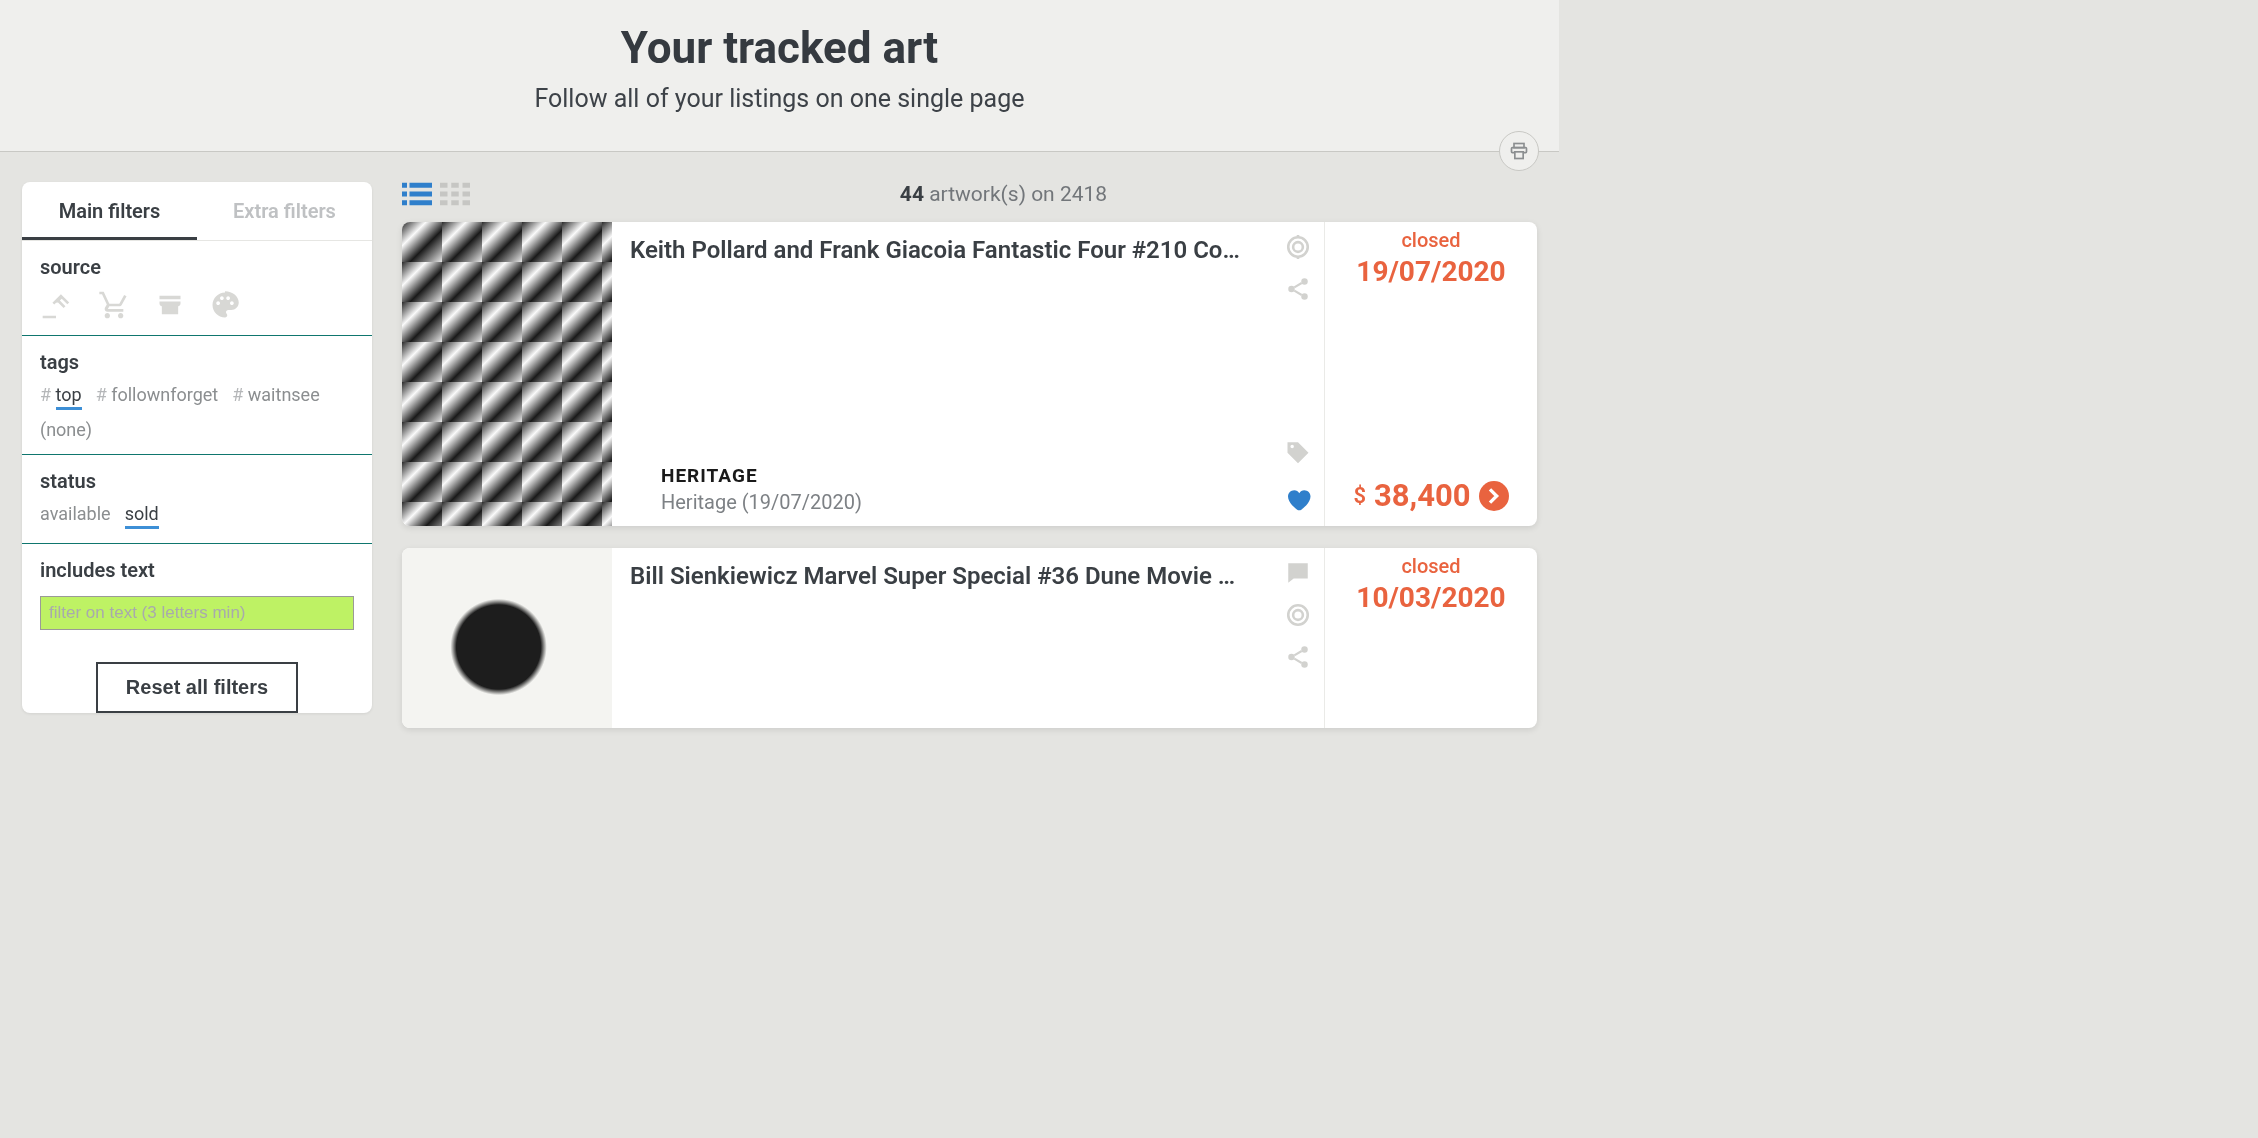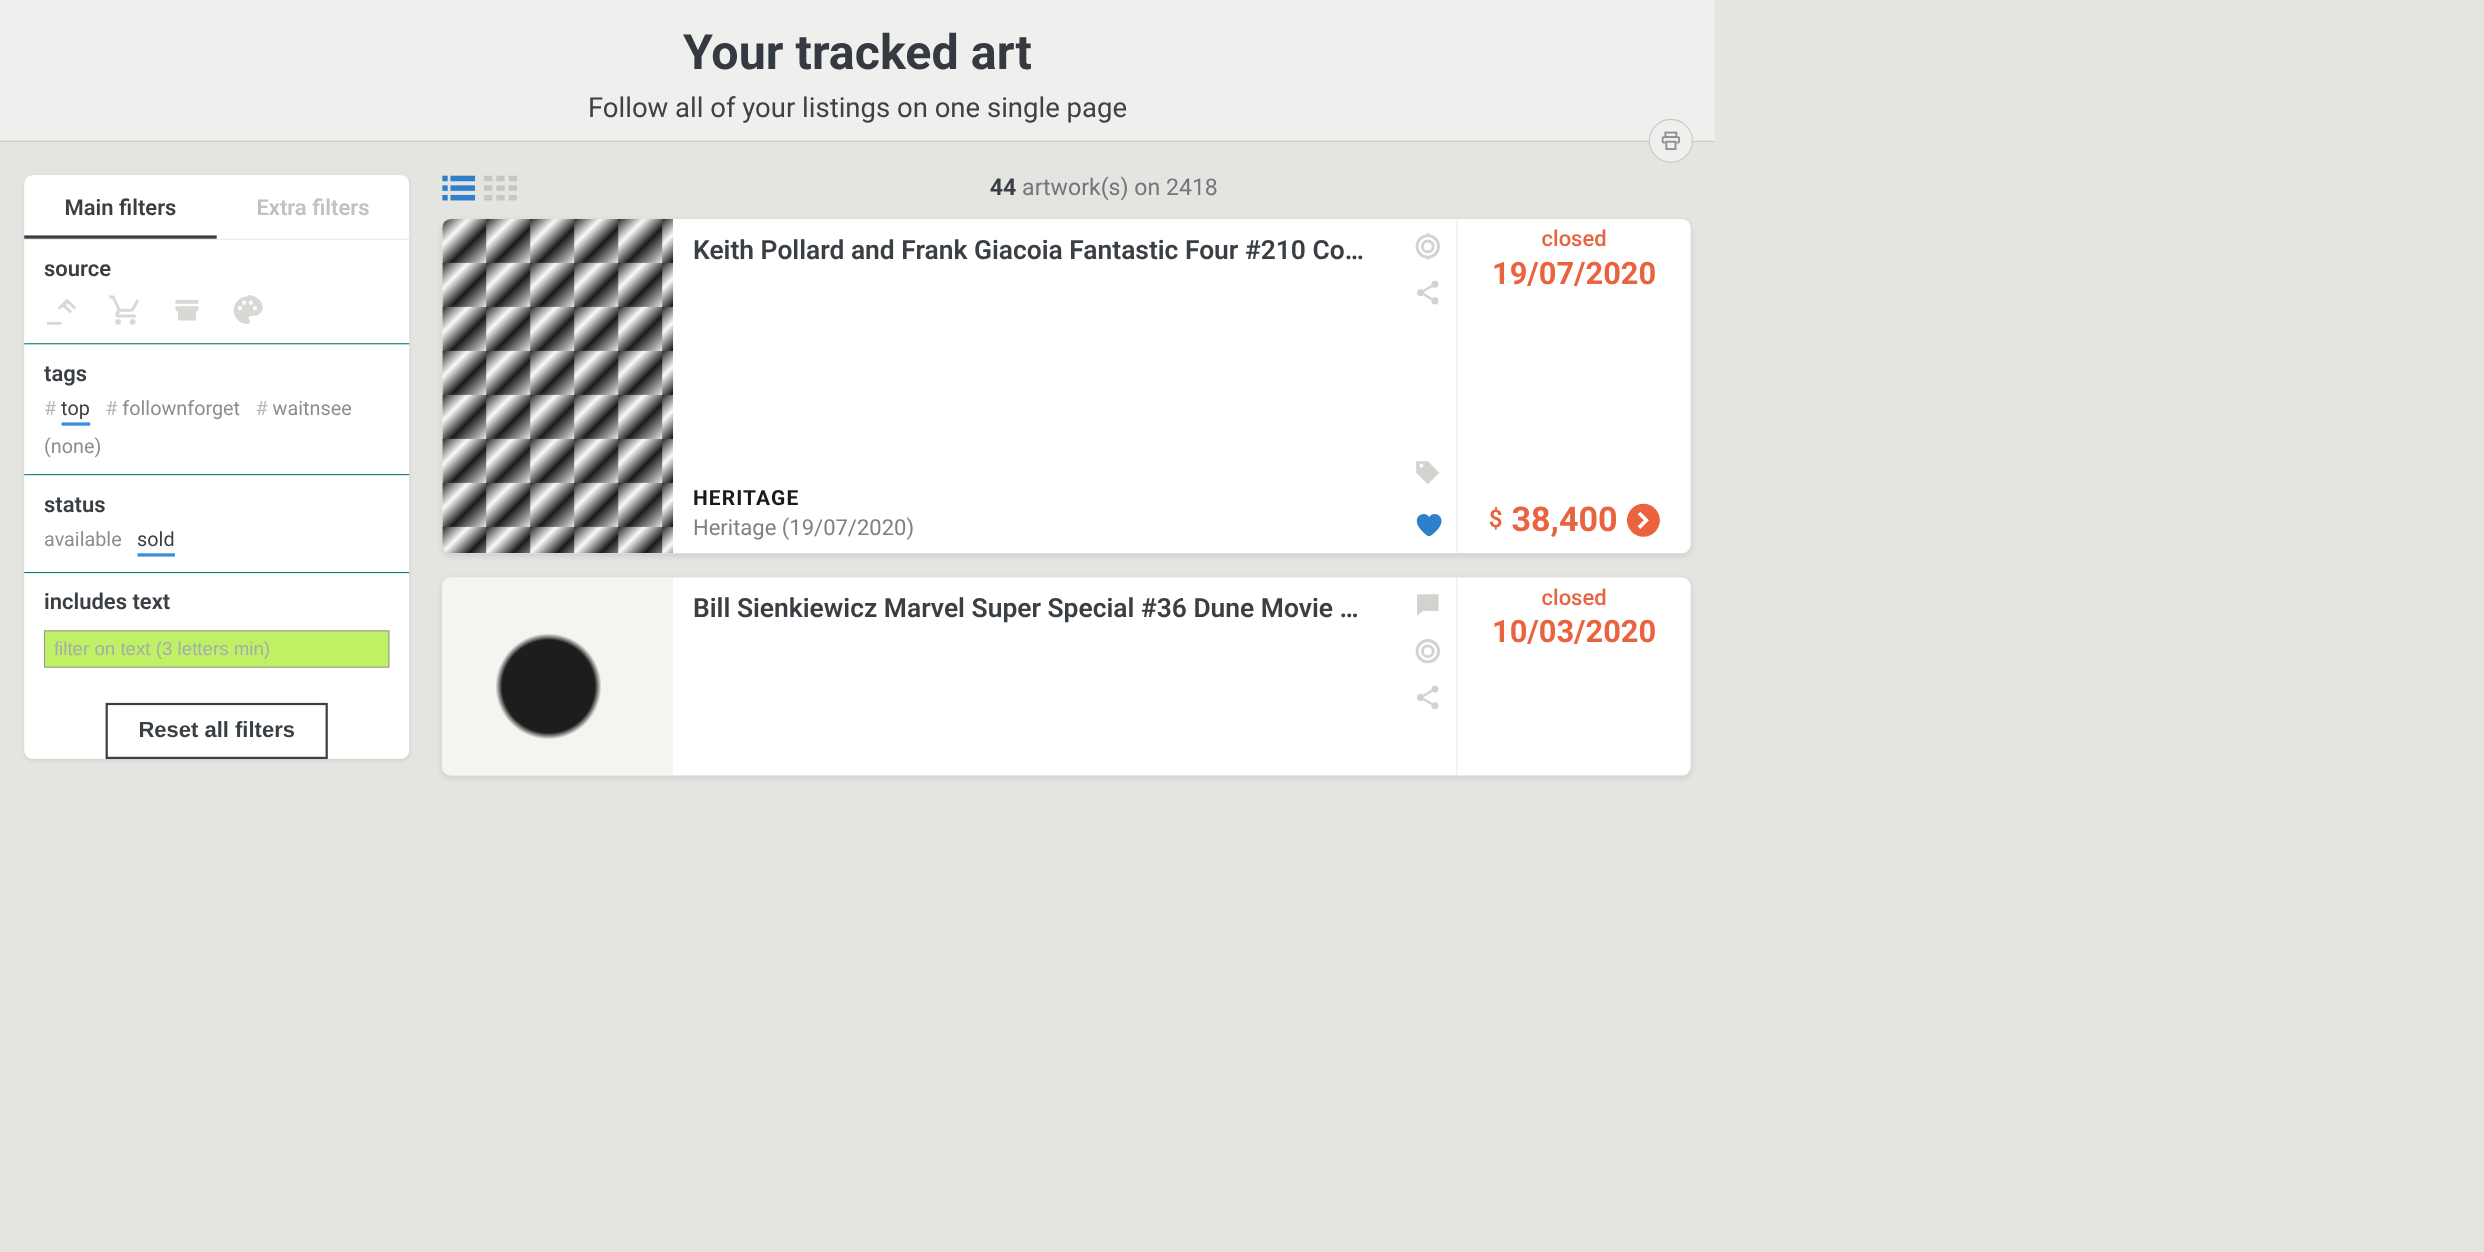--- a/index.html
+++ b/index.html
@@ -6,21 +6,21 @@
   body {
     font-family: -apple-system, BlinkMacSystemFont, "Segoe UI", Roboto, "Helvetica Neue", Arial, sans-serif;
     background: #e4e4e1;
     color: #3a3f44;
     width: 1559px;
     height: 785px;
     overflow: hidden;
   }
   .header {
     background: #efefed;
-    padding: 22px 0 15px;
+    padding: 22px 0 38px;
     text-align: center;
     border-bottom: 1px solid #c8c8c4;
     position: relative;
   }
   .page-title {
     font-size: 44px;
     font-weight: 700;
     color: #353a40;
   }
   .page-subtitle {
@@ -195,20 +195,21 @@
   .listing-title {
     font-size: 24px;
     font-weight: 600;
     color: #3a3f44;
     white-space: nowrap;
     overflow: hidden;
     text-overflow: ellipsis;
   }
   .listing-footer {
     margin-top: auto;
+    margin-left: 31px;
   }
   .source-logo {
     font-size: 19px;
     font-weight: 700;
     letter-spacing: 1px;
     color: #1a1a1a;
   }
   .source-meta {
     font-size: 20px;
     color: #7d8185;

